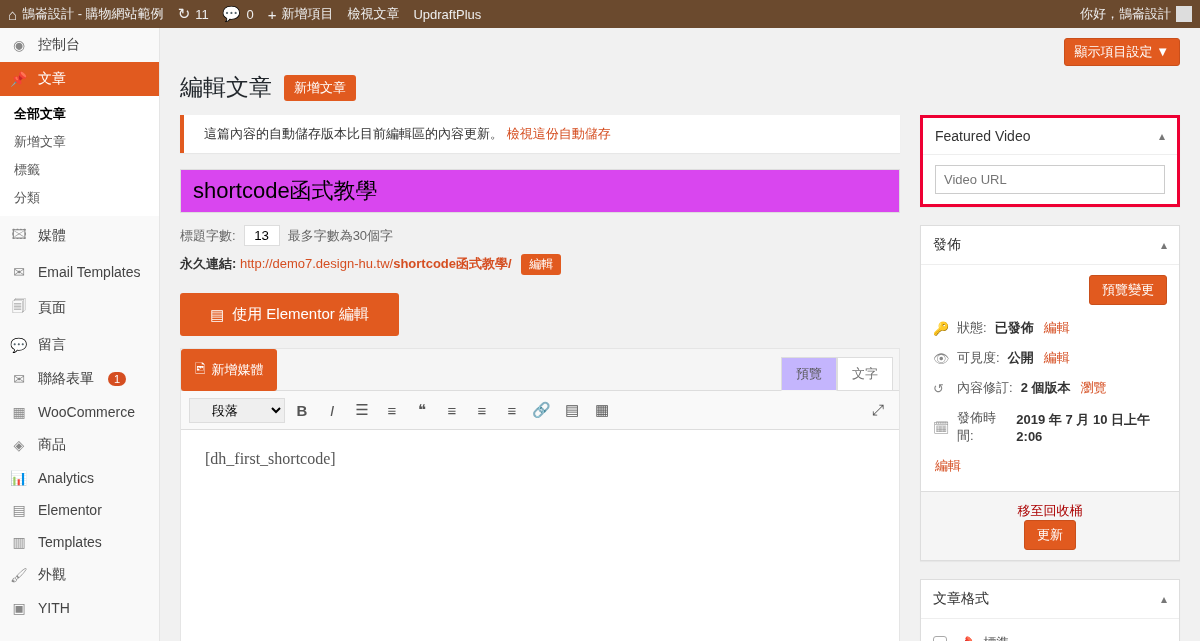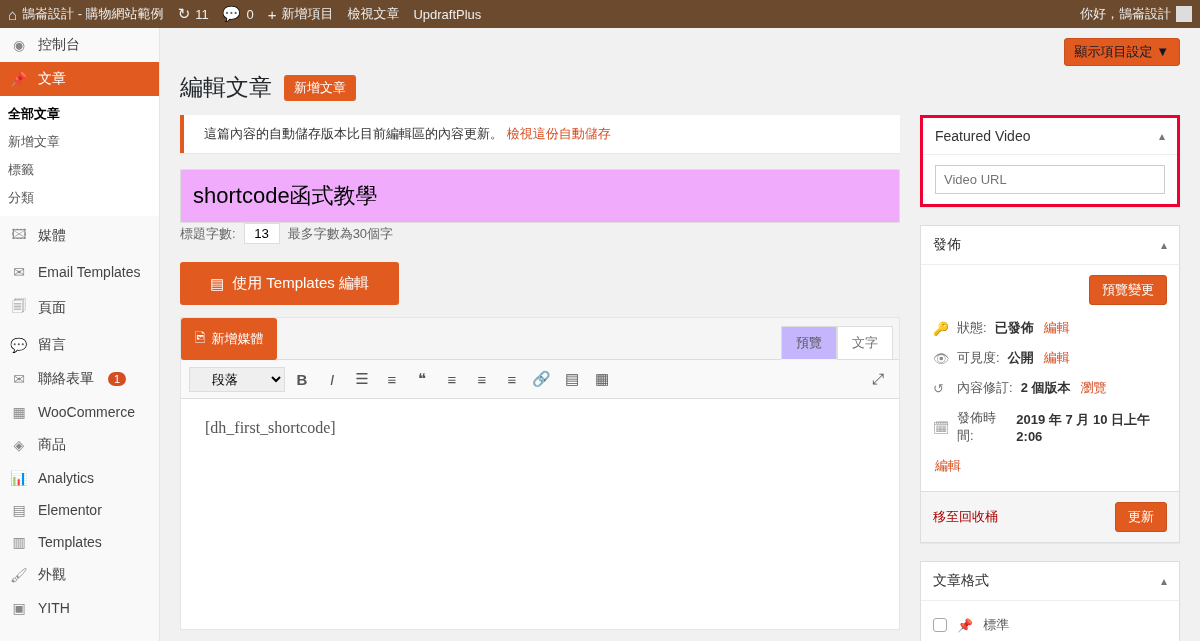--- a/index.html
+++ b/index.html
@@ -11,44 +11,44 @@
 .admin-bar .item { display: flex; align-items: center; gap: 5px; color: #eee; cursor: pointer; }
 .ab-icon { font-size: 15px; }
 .avatar-sm { width: 16px; height: 16px; background: #ddd; display: inline-block; }
 
 
 .sidebar { width: 160px; background: #f9f9f9; position: fixed; top: 28px; bottom: 0; left: 0; border-right: 1px solid #e5e5e5; overflow-y: auto; }
 .sidebar .menu-item { display: flex; align-items: center; gap: 10px; padding: 8px 10px; color: #444; cursor: pointer; font-size: 14px; }
 .sidebar .menu-item.current { background: #e15a1f; color: #fff; font-weight: 500; position: relative; }
 .sidebar .menu-item.current::after { content: ""; position: absolute; right: -8px; top: 50%; margin-top: -8px; border: 8px solid transparent; border-left-color: #e15a1f; }
 .sidebar .submenu { background: #fff; padding: 4px 0; }
-.sidebar .submenu .sub-item { padding: 5px 10px 5px 8px; font-size: 13px; color: #555; cursor: pointer; }
+.sidebar .submenu .sub-item { padding: 5px 10px 5px 14px; font-size: 13px; color: #555; cursor: pointer; }
 .sidebar .submenu .sub-item.current { font-weight: 600; color: #000; }
 .sidebar .menu-icon { width: 18px; text-align: center; color: #888; }
 .sidebar .menu-item.current .menu-icon { color: #fff; }
 .badge { background: #d54e21; color: #fff; border-radius: 10px; font-size: 11px; padding: 1px 6px; margin-left: 4px; }
 
 
 .content { margin-left: 160px; padding: 10px 20px 20px 20px; }
 .screen-options { text-align: right; margin-bottom: 4px; }
-.screen-options-btn { background: #e15a1f; color: #0f172a; border: 1px solid #c94f1b; padding: 4px 10px; font-size: 13px; border-radius: 3px; cursor: pointer; }
+.screen-options-btn { background: #e15a1f; color: #ffffff; border: 1px solid #c94f1b; padding: 4px 10px; font-size: 13px; border-radius: 3px; cursor: pointer; }
 
 .heading-row { display: flex; align-items: center; gap: 12px; margin: 6px 0 12px 0; }
 .heading-row h1 { font-size: 23px; font-weight: 400; color: #23282d; }
 .add-new-btn { background: #e15a1f; color: #fff; border: none; padding: 4px 10px; font-size: 13px; border-radius: 3px; cursor: pointer; }
 
 .cols { display: flex; gap: 20px; align-items: flex-start; }
 .col-main { flex: 1; min-width: 0; }
 .col-side { width: 260px; }
 
 .notice-autosave { border-left: 4px solid #e15a1f; background: #fff; padding: 10px 20px; margin-bottom: 16px; font-size: 13px; box-shadow: 0 1px 1px rgba(0,0,0,.04); }
 .notice-autosave a { color: #d54e21; text-decoration: none; }
 
-.title-input { width: 100%; font-size: 22px; padding: 26px 12px; border: 1px solid #ddd; background: #f0abfc; height: 44px; }
-.title-meta { margin-top: 0; font-size: 13px; color: #666; display: flex; align-items: center; gap: 8px; }
+.title-input { width: 100%; font-size: 22px; padding: 16px 12px; border: 1px solid #ddd; background: #d946ef; height: 44px; }
+.title-meta { margin-top: 12px; font-size: 13px; color: #666; display: flex; align-items: center; gap: 8px; }
 .title-meta input { width: 36px; padding: 2px 4px; border: 1px solid #ddd; text-align: center; }
 .permalink { margin-top: 8px; font-size: 13px; }
 .permalink a { color: #d54e21; text-decoration: none; }
 .edit-btn-sm { background: #e15a1f; color: #fff; border: none; padding: 2px 8px; font-size: 12px; border-radius: 3px; cursor: pointer; margin-left: 6px; }
 
 .elementor-btn { background: #e15a1f; color: #fff; border: none; padding: 12px 30px; font-size: 15px; border-radius: 3px; cursor: pointer; margin: 18px 0 12px 0; display: inline-flex; align-items: center; gap: 8px; }
 
 .editor-box { border: 1px solid #e5e5e5; background: #fff; }
 .editor-box .top-row { position: relative; height: 42px; border-bottom: 1px solid #ddd; background: #f5f5f5; }
 .media-btn { position: absolute; left: 0; top: 0; background: #e15a1f; color: #fff; border: none; padding: 10px 14px; font-size: 13px; cursor: pointer; display: flex; align-items: center; gap: 6px; border-radius: 3px; }
@@ -67,21 +67,21 @@
 .postbox.highlight { border: 3px solid #e03; }
 .postbox .hndle { padding: 10px 12px; font-size: 14px; font-weight: 500; border-bottom: 1px solid #eee; display: flex; justify-content: space-between; align-items: center; cursor: pointer; }
 .postbox .hndle .toggle { color: #777; font-size: 12px; }
 .postbox .inside { padding: 10px 12px; font-size: 13px; }
 .video-url-input { width: 100%; padding: 6px 8px; border: 1px solid #ccc; font-size: 13px; color: #888; }
 
 .pub-row { display: flex; align-items: center; gap: 8px; padding: 6px 0; font-size: 13px; color: #555; }
 .pub-row .icon { color: #888; width: 16px; }
 .pub-row b { color: #333; font-weight: 600; }
 .pub-row a { color: #d54e21; text-decoration: none; margin-left: 2px; }
-.pub-actions { display: flex; justify-content: space-between; align-items: center; border-top: 1px solid #ddd; padding: 10px 12px; background: #f5f5f5; margin: 10px -12px -10px -12px; }
+.pub-actions { display: flex; justify-content: space-between; align-items: center; border-top: 1px solid #ddd; padding: 10px 12px; background: #f5f5f5; margin: 10px -12px -10px -12px; flex-direction: column; }
 .pub-actions .trash { color: #a00; cursor: pointer; }
 .btn-primary { background: #e15a1f; color: #ffffff; border: 1px solid #c94f1b; padding: 5px 12px; font-size: 13px; border-radius: 3px; cursor: pointer; font-weight: 500; }
 .preview-btn-wrap { text-align: right; margin-bottom: 8px; }
 
 .format-row { display: flex; align-items: center; gap: 10px; padding: 5px 0; font-size: 13px; color: #555; }
 .format-row .radio { width: 14px; height: 14px; border: 1px solid #aaa; border-radius: 3px; display: inline-block; }
 .format-row .ficon { color: #888; }
 </style>
 </head>
 <body>
@@ -199,24 +199,29 @@
       </div>
 
       <input class="title-input" type="text" value="shortcode函式教學" style="">
 
       <div class="title-meta">
         <span>標題字數:</span>
         <input type="text" value="13" style="">
         <span>最多字數為30個字</span>
       </div>
 
+      <div class="permalink">
+        <b>永久連結:</b>
+        <a href="#"><span>http://demo7.design-hu.tw/</span><b>shortcode函式教學/</b></a>
+        <button class="edit-btn-sm">編輯</button>
+      </div>
 
       <button class="elementor-btn">
           <span>▤</span>
-          <span>使用 Templates 編輯</span>
+          <span>使用 Elementor 編輯</span>
         </button>
 
       <div class="editor-box">
         <div class="top-row">
           <button class="media-btn">
               <span>🖻</span>
               <span>新增媒體</span>
             </button>
           <div class="editor-tabs">
             <div class="editor-tab active">預覽</div>

